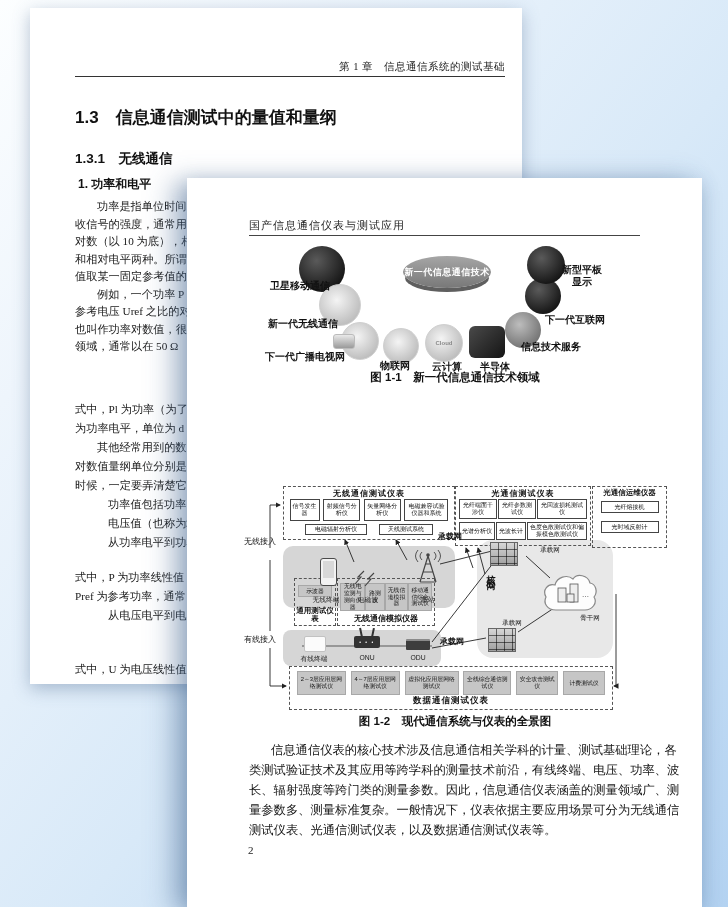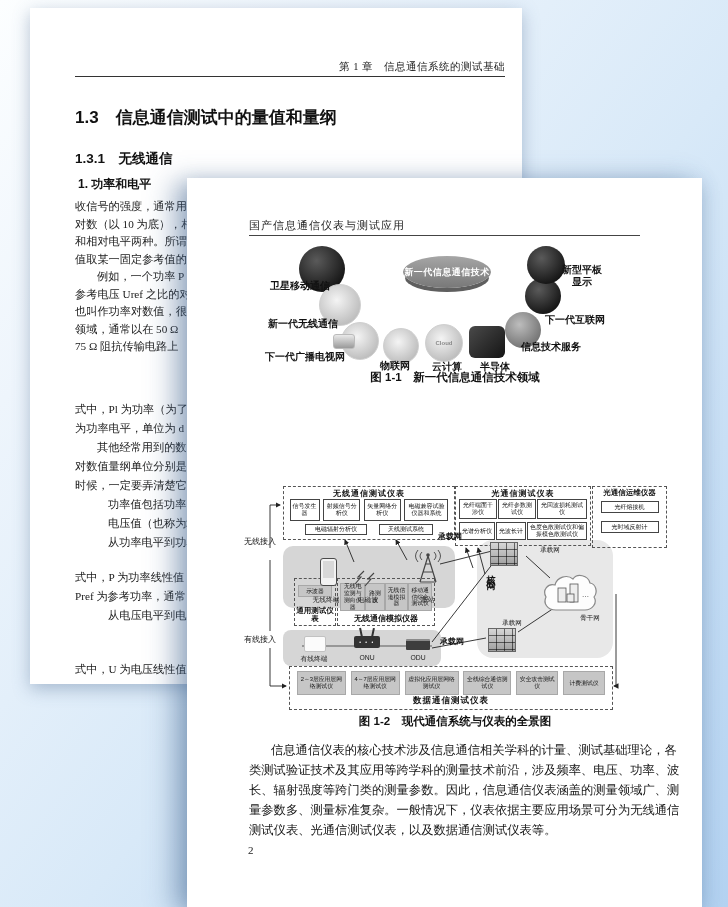--- a/index.html
+++ b/index.html
@@ -82,29 +82,29 @@
 <div class="stage">
 
   <div class="page back">
     <div class="bp-head">第 1 章　信息通信系统的测试基础</div>
     <div class="bp-rule"></div>
     <div class="bp-h1">1.3　信息通信测试中的量值和量纲</div>
     <div class="bp-h2">1.3.1　无线通信</div>
     <div class="bp-h3">1. 功率和电平</div>
 
     <div class="bp-para" style="top:190px">
+      <div class="bl ind">功率是指单位时间</div>
       <div class="bl">收信号的强度，通常用</div>
       <div class="bl">对数（以 10 为底），相</div>
       <div class="bl">和相对电平两种。所谓</div>
       <div class="bl">值取某一固定参考值的</div>
       <div class="bl ind">例如，一个功率 P</div>
       <div class="bl">参考电压 Uref 之比的对</div>
       <div class="bl">也叫作功率对数值，很</div>
       <div class="bl">领域，通常以在 50 Ω</div>
-      <div class="bl">75 Ω 阻抗传输电路上</div>
     </div>
 
     <div class="bp-para pb" style="top:392px">
       <div class="bl">式中，Pl 为功率（为了</div>
       <div class="bl">为功率电平，单位为 d</div>
       <div class="bl ind">其他经常用到的数</div>
       <div class="bl">对数值量纲单位分别是</div>
       <div class="bl">时候，一定要弄清楚它</div>
       <div class="bl ind3">功率值包括功率、</div>
       <div class="bl ind3">电压值（也称为场</div>
@@ -295,21 +295,21 @@
       <div class="slabel" style="left:2px;top:60px;font-weight:normal">无线接入</div>
       <div class="slabel" style="left:2px;top:158px;font-weight:normal">有线接入</div>
       <div class="slabel" style="left:196px;top:55px;font-weight:bold">承载网</div>
       <div class="slabel" style="left:198px;top:160px;font-weight:bold">承载网</div>
       <div class="vlabel" style="left:242px;top:92px">核心网</div>
     </div>
     <div class="cap" style="top:536px">图 1-2　现代通信系统与仪表的全景图</div>
 
     <div class="fp-para" style="top:562px;line-height:20px">
       <div class="bl ind">信息通信仪表的核心技术涉及信息通信相关学科的计量、测试基础理论，各</div>
-      <div class="bl">类测试验证技术及其应用等跨学科的测量技术前沿，涉及频率、电压、功率、波</div>
+      <div class="bl">类测试验证技术及其应用等跨学科的测量技术前沿，有线终端、电压、功率、波</div>
       <div class="bl">长、辐射强度等跨门类的测量参数。因此，信息通信仪表涵盖的测量领域广、测</div>
       <div class="bl">量参数多、测量标准复杂。一般情况下，仪表依据主要应用场景可分为无线通信</div>
       <div class="bl">测试仪表、光通信测试仪表，以及数据通信测试仪表等。</div>
     </div>
 
     <div class="pagenum">2</div>
   </div>
 </div>
 
 </body></html>

